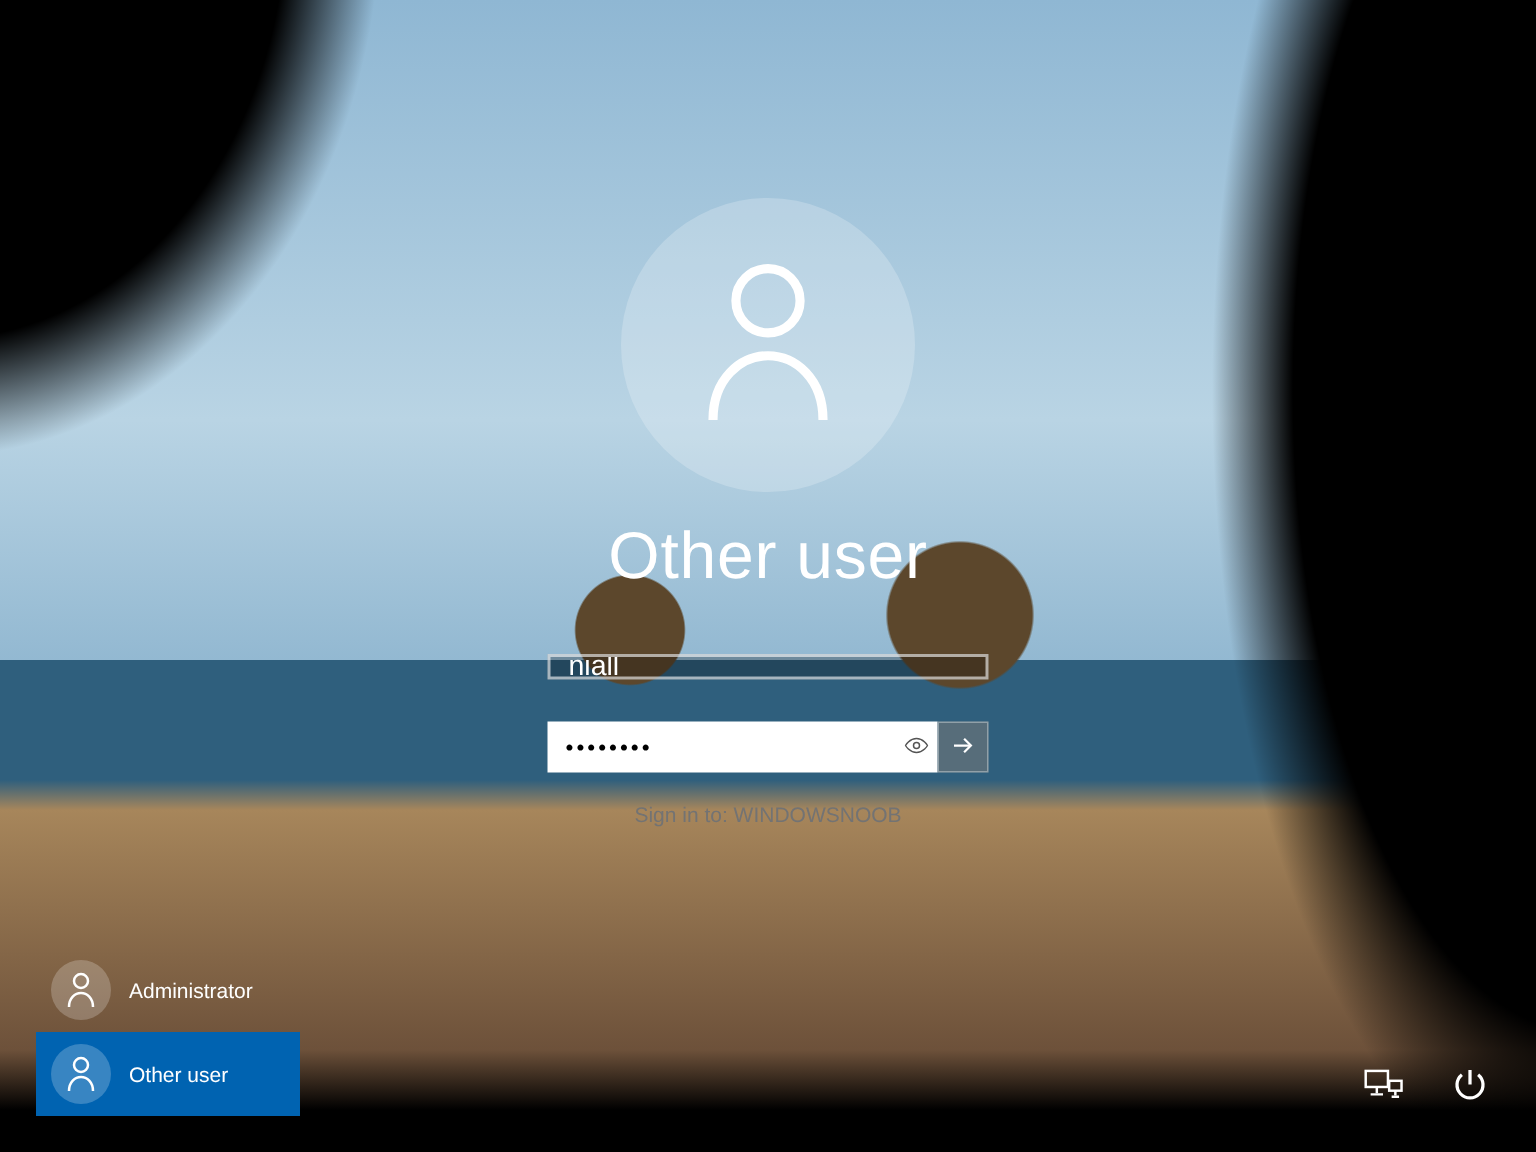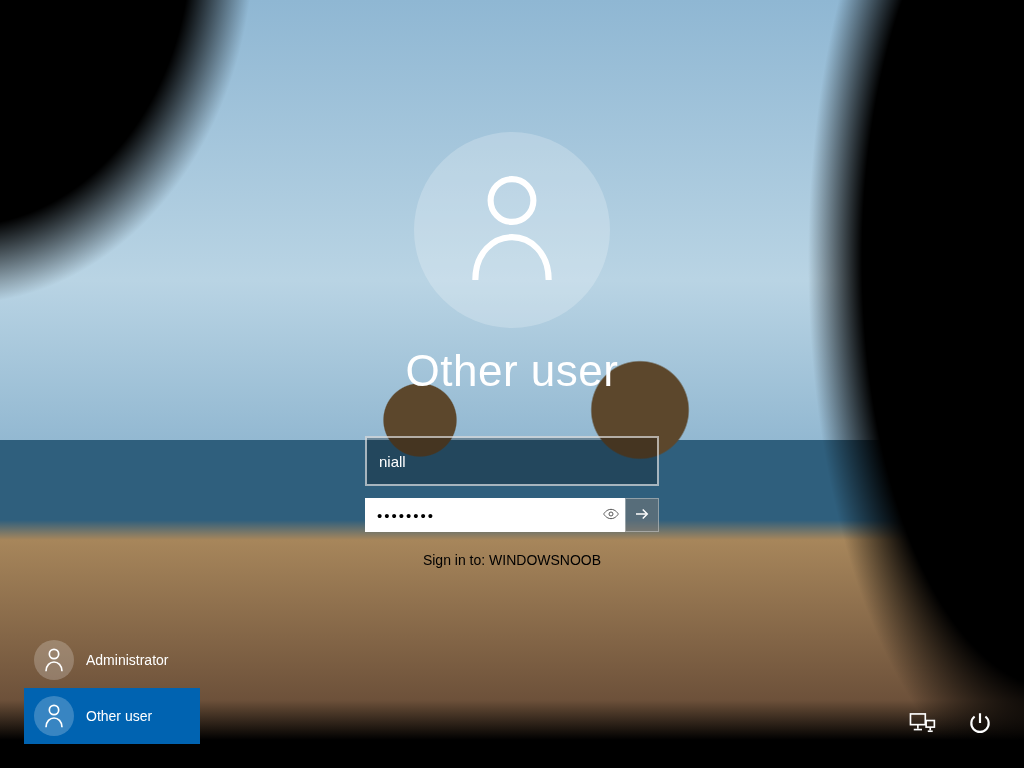--- a/index.html
+++ b/index.html
@@ -47,24 +47,24 @@
   .title {
     font-size: 44px;
     font-weight: 300;
     letter-spacing: 0.5px;
     margin-bottom: 40px;
     color: #fff;
   }
 
   .field {
     width: 294px;
-    height: 50px;
-    margin: 0 auto 12px;
+    height: 17px;
+    margin: 0 auto 28px;
     display: block;
-    font-size: 15px;
+    font-size: 19px;
     padding: 0 12px;
     border: 2px solid rgba(255,255,255,0.6);
     background: rgba(0,0,0,0.25);
     color: #fff;
     outline: none;
   }
 
   .pwd-row {
     width: 294px;
     height: 34px;
@@ -97,21 +97,21 @@
     width: 34px;
     height: 100%;
     background: rgba(120,120,120,0.55);
     border: 1px solid rgba(255,255,255,0.35);
     cursor: pointer;
     display: flex; align-items: center; justify-content: center;
   }
 
   .hint {
     font-size: 14px;
-    color: #000000;
+    color: #737373;
     margin-bottom: 14px;
   }
   .hint.link { cursor: pointer; }
 
   
   .user-list {
     position: absolute;
     left: 24px;
     bottom: 24px;
     width: 176px;

